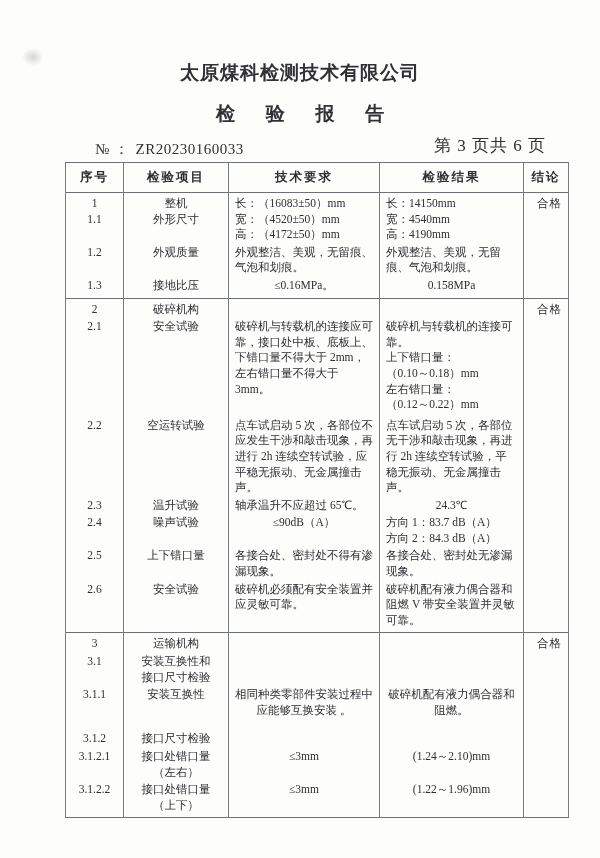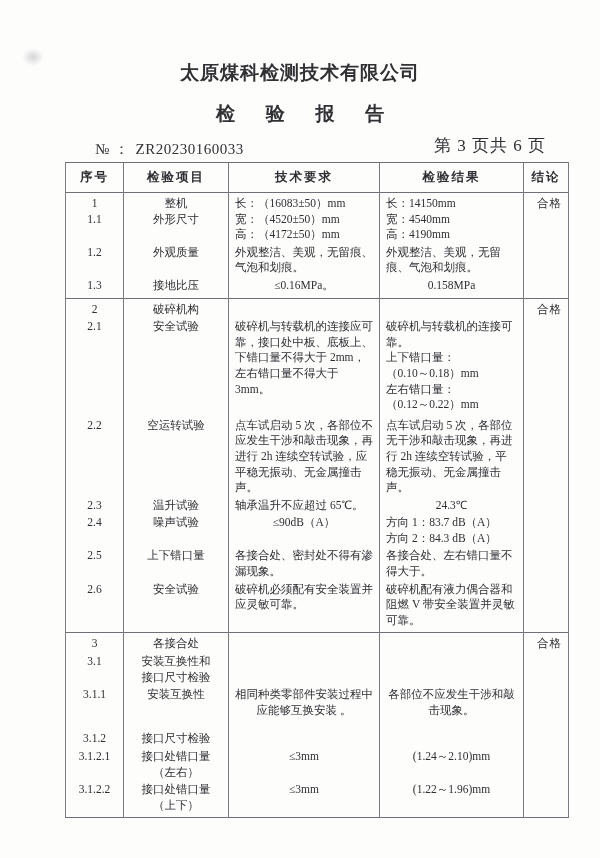--- a/index.html
+++ b/index.html
@@ -166,50 +166,50 @@
         <td class="c-no">2.4</td>
         <td class="c-item">噪声试验</td>
         <td class="c-req center">≤90dB（A）</td>
         <td class="c-res">方向 1：83.7 dB（A）
 方向 2：84.3 dB（A）</td>
       </tr>
       <tr>
         <td class="c-no">2.5</td>
         <td class="c-item">上下错口量</td>
         <td class="c-req">各接合处、密封处不得有渗漏现象。</td>
-        <td class="c-res">各接合处、左右错口量不得大于。</td>
+        <td class="c-res">各接合处、密封处无渗漏现象。</td>
       </tr>
       <tr>
         <td class="c-no pb4">2.6</td>
         <td class="c-item pb4">安全试验</td>
         <td class="c-req pb4">破碎机必须配有安全装置并应灵敏可靠。</td>
         <td class="c-res pb4">破碎机配有液力偶合器和阻燃 V 带安全装置并灵敏可靠。</td>
       </tr>
     </tbody>
 
     <tbody>
       <tr>
         <td class="c-no">3</td>
-        <td class="c-item">各接合处</td>
+        <td class="c-item">运输机构</td>
         <td class="c-req"></td>
         <td class="c-res"></td>
         <td class="c-concl" rowspan="6">合格</td>
       </tr>
       <tr>
         <td class="c-no">3.1</td>
         <td class="c-item">安装互换性和
 接口尺寸检验</td>
         <td class="c-req"></td>
         <td class="c-res"></td>
       </tr>
       <tr>
         <td class="c-no pb10">3.1.1</td>
         <td class="c-item pb10">安装互换性</td>
         <td class="c-req pb10">相同种类零部件安装过程中应能够互换安装 。</td>
-        <td class="c-res pb10">各部位不应发生干涉和敲击现象。</td>
+        <td class="c-res pb10">破碎机配有液力偶合器和阻燃。</td>
       </tr>
       <tr>
         <td class="c-no">3.1.2</td>
         <td class="c-item">接口尺寸检验</td>
         <td class="c-req"></td>
         <td class="c-res"></td>
       </tr>
       <tr>
         <td class="c-no">3.1.2.1</td>
         <td class="c-item">接口处错口量

